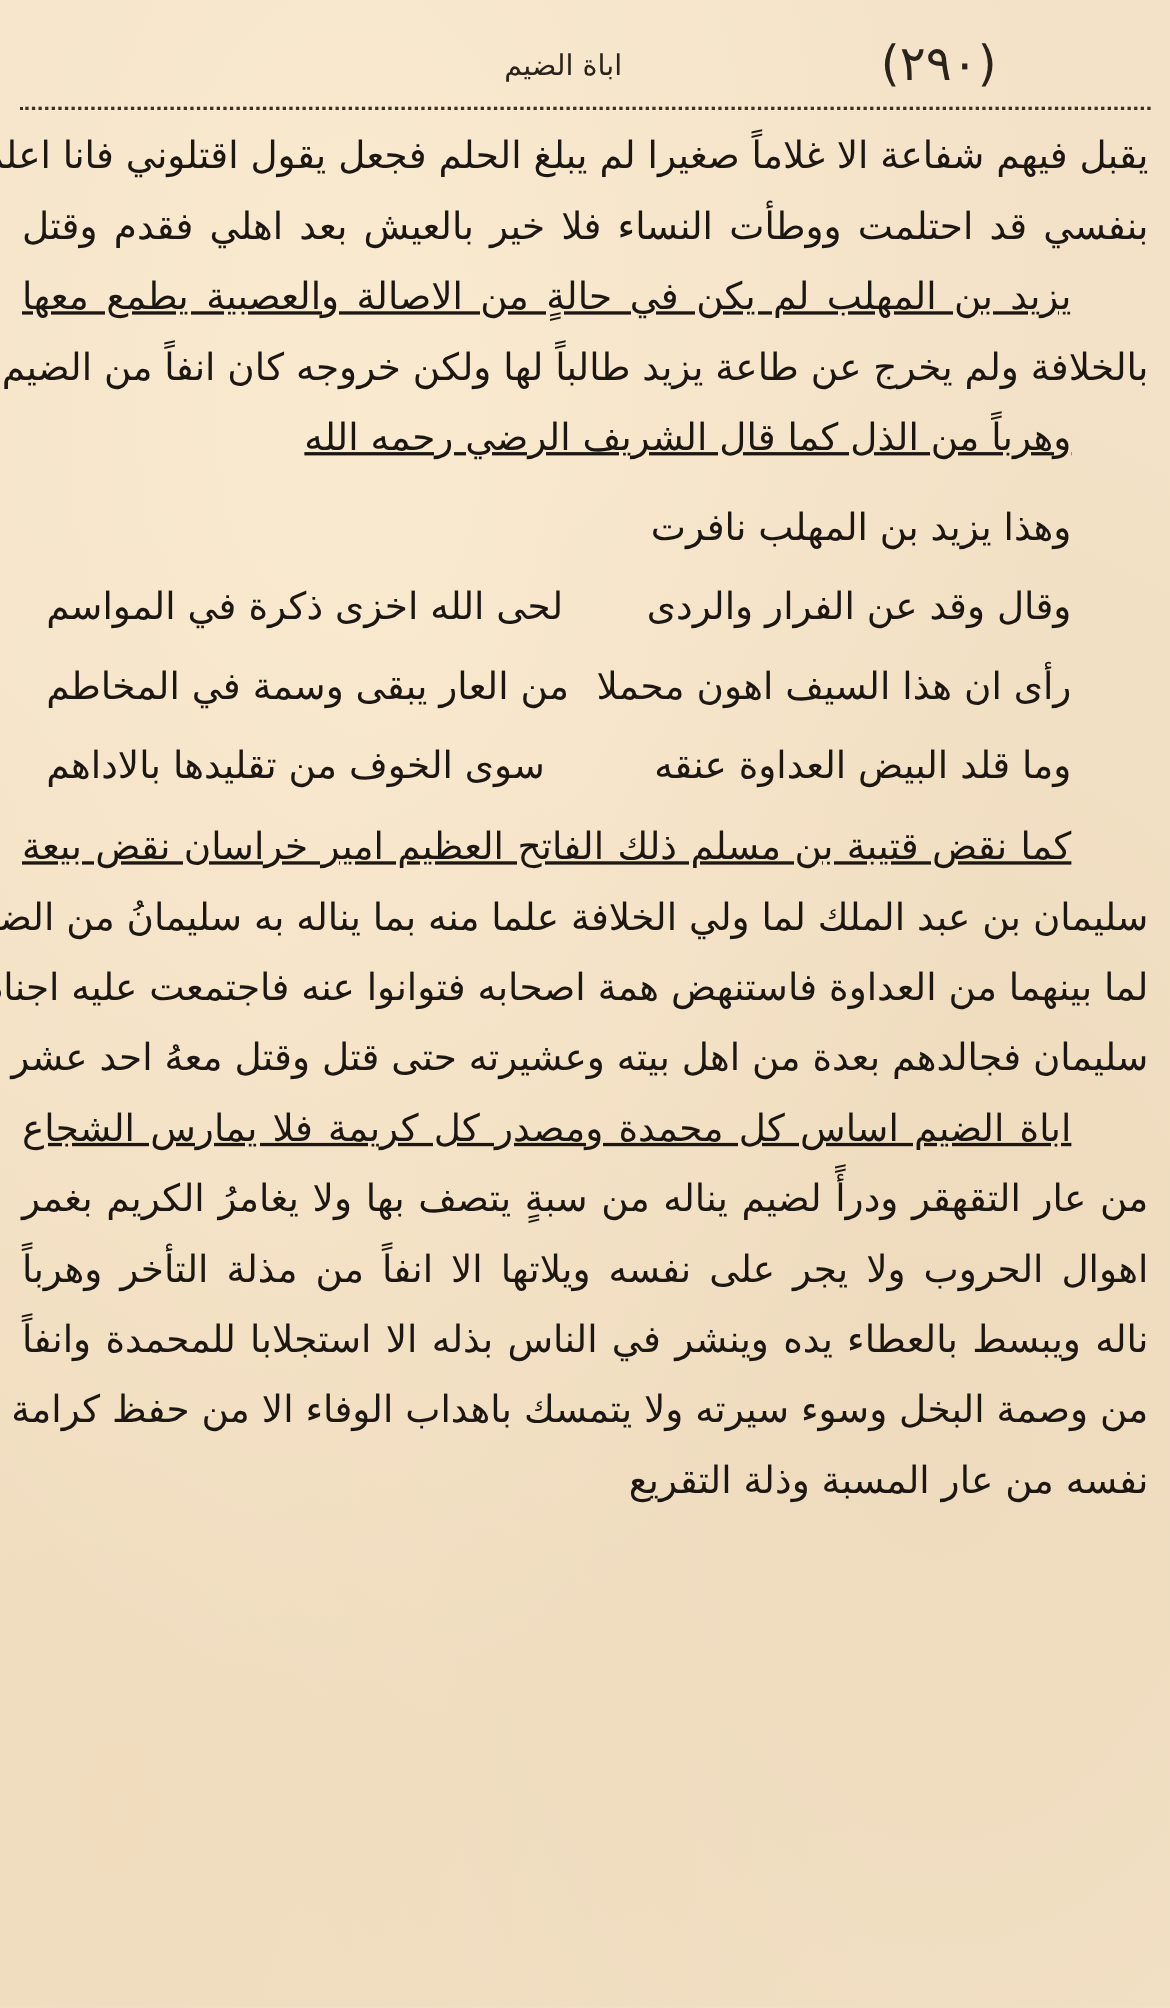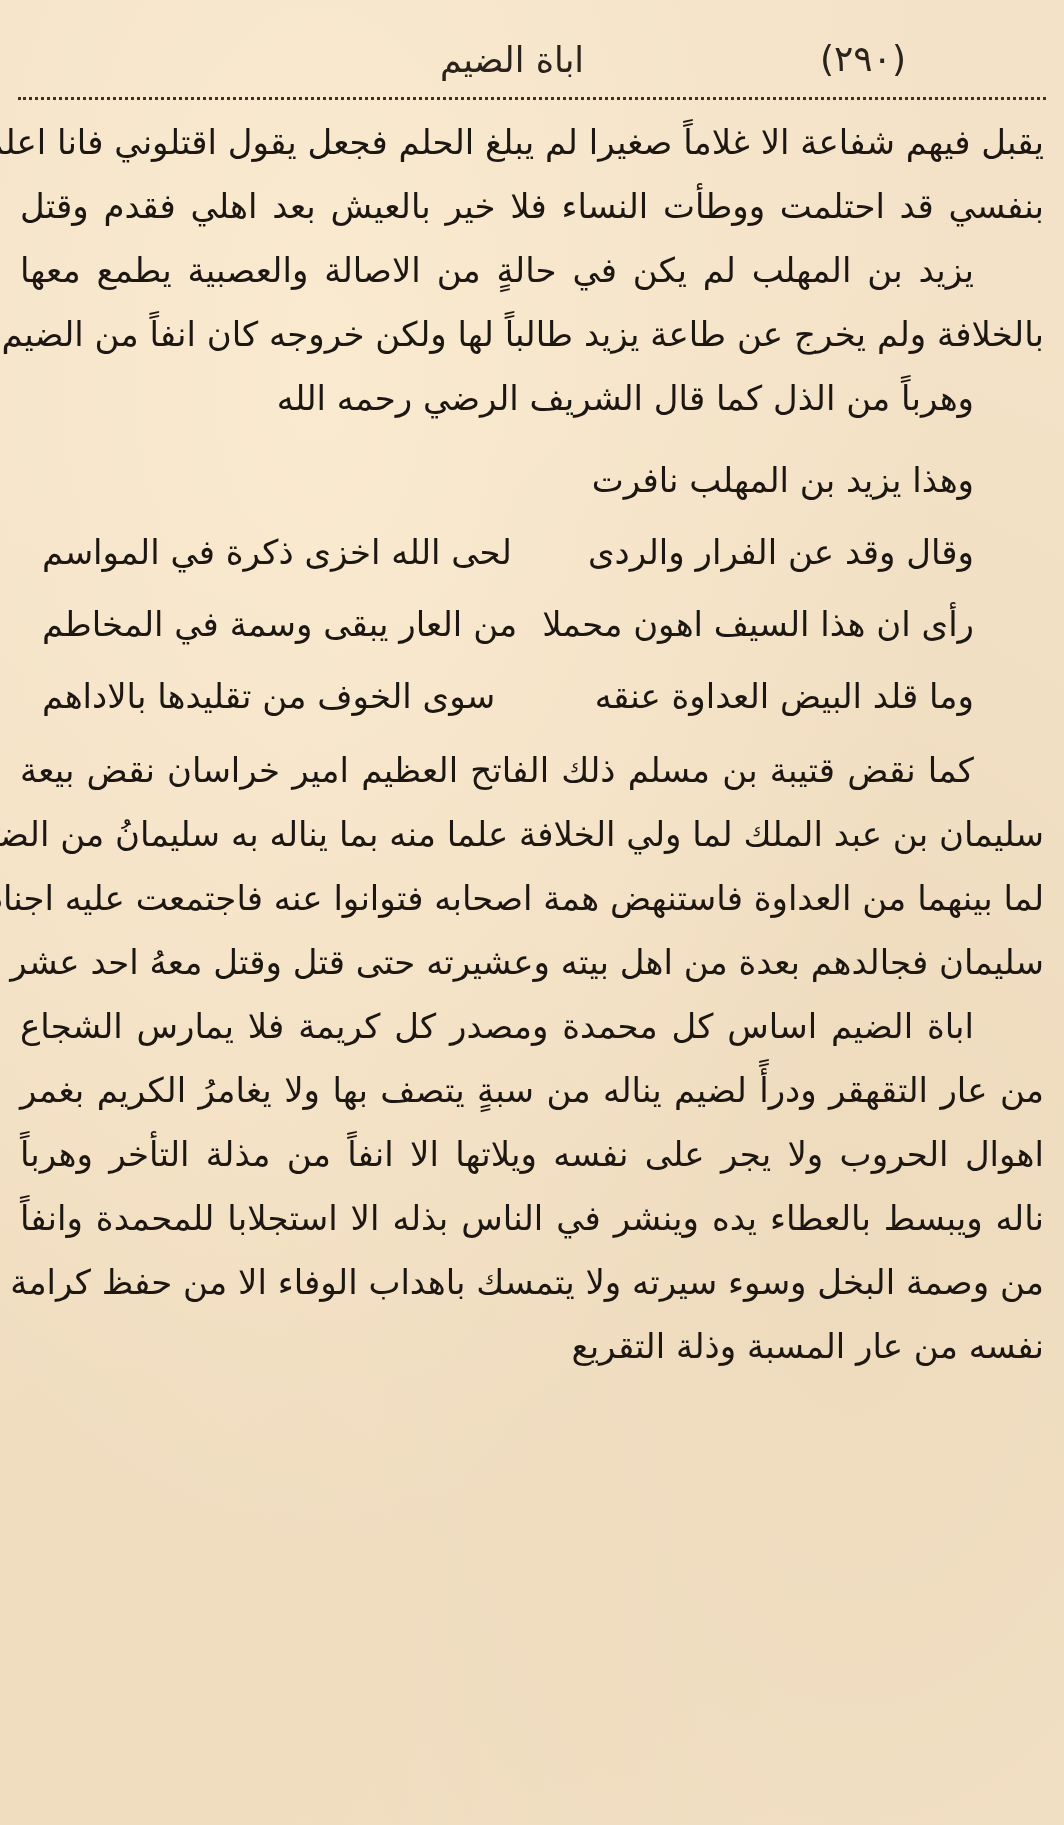--- a/index.html
+++ b/index.html
@@ -31,33 +31,33 @@
       top: 36px;
       left: 18px;
       right: 18px;
       height: 50px;
       direction: rtl;
     }
     .page-number {
       position: absolute;
       right: 140px;
       top: 0;
-      font-size: 36px;
+      font-size: 44px;
       line-height: 46px;
       font-family: "DejaVu Sans", sans-serif;
       color: #2a231b;
       letter-spacing: 2px;
     }
     .book-title {
       position: absolute;
       left: 0;
       right: 0;
       top: 4px;
       text-align: center;
-      font-size: 35px;
+      font-size: 26px;
       line-height: 40px;
       color: #2a231b;
       padding-right: 40px;
     }
     .rule {
       position: absolute;
       top: 97px;
       left: 18px;
       right: 18px;
       height: 0;
@@ -74,20 +74,21 @@
       height: 64px;
       line-height: 64px;
       font-size: 34px;
       white-space: nowrap;
       text-align: justify;
       text-align-last: justify;
       color: #1c1712;
     }
     .line.indent {
       padding-right: 70px;
+      text-decoration: underline;
     }
     .line.short {
       text-align-last: right;
     }
     .verse {
       display: flex;
       direction: rtl;
       height: 72px;
       line-height: 72px;
       font-size: 34px;

